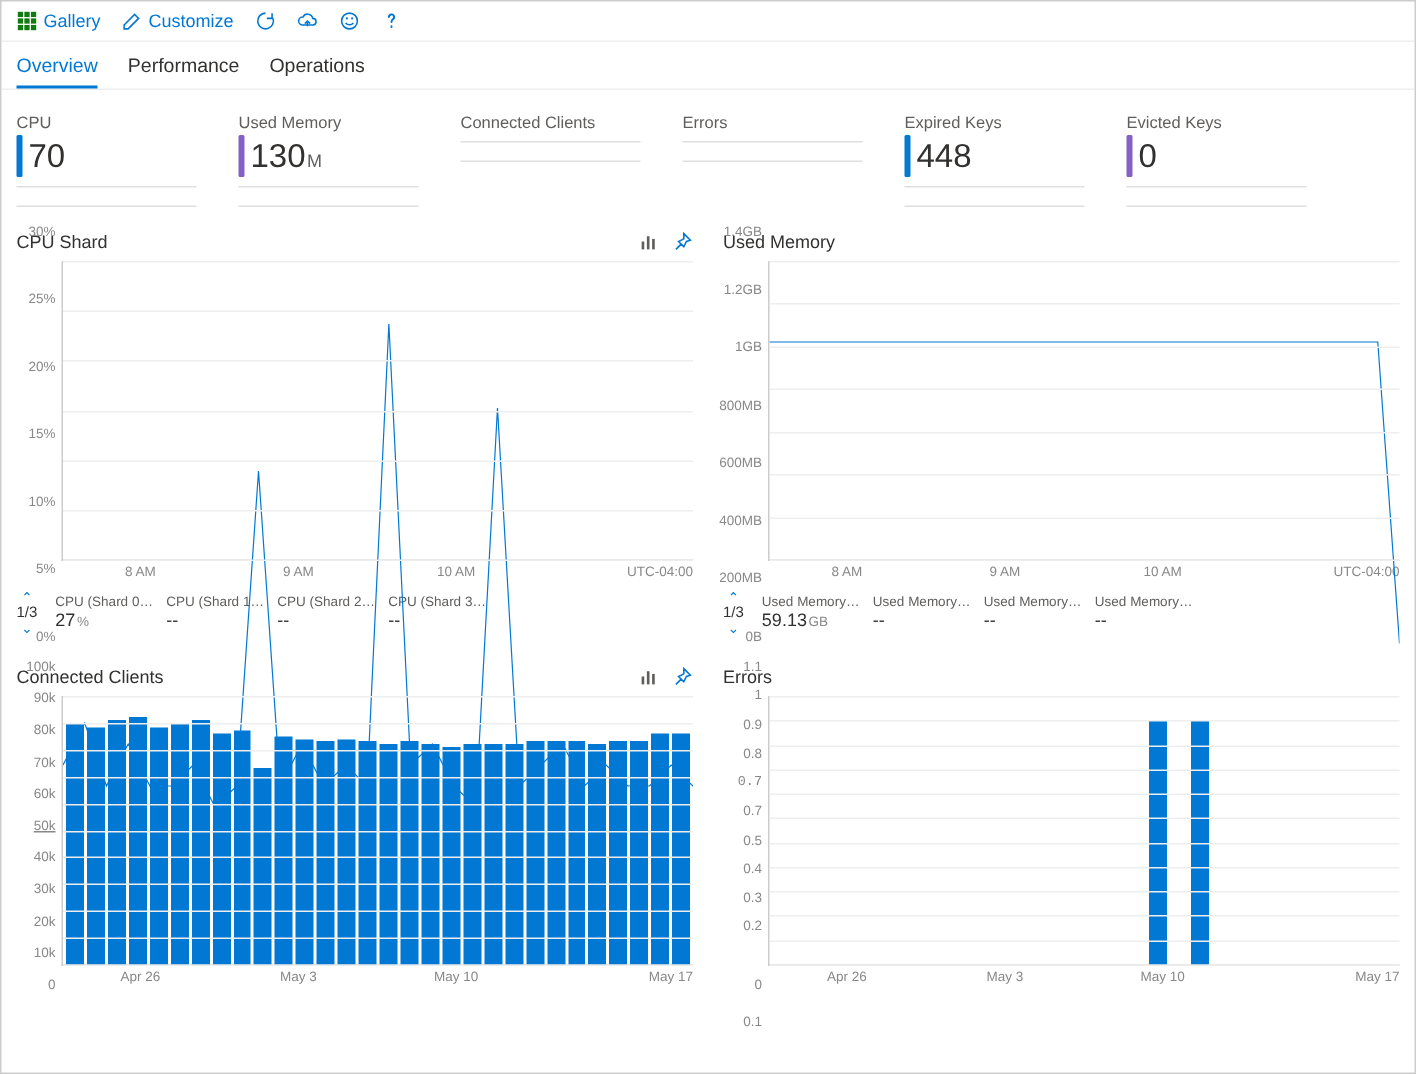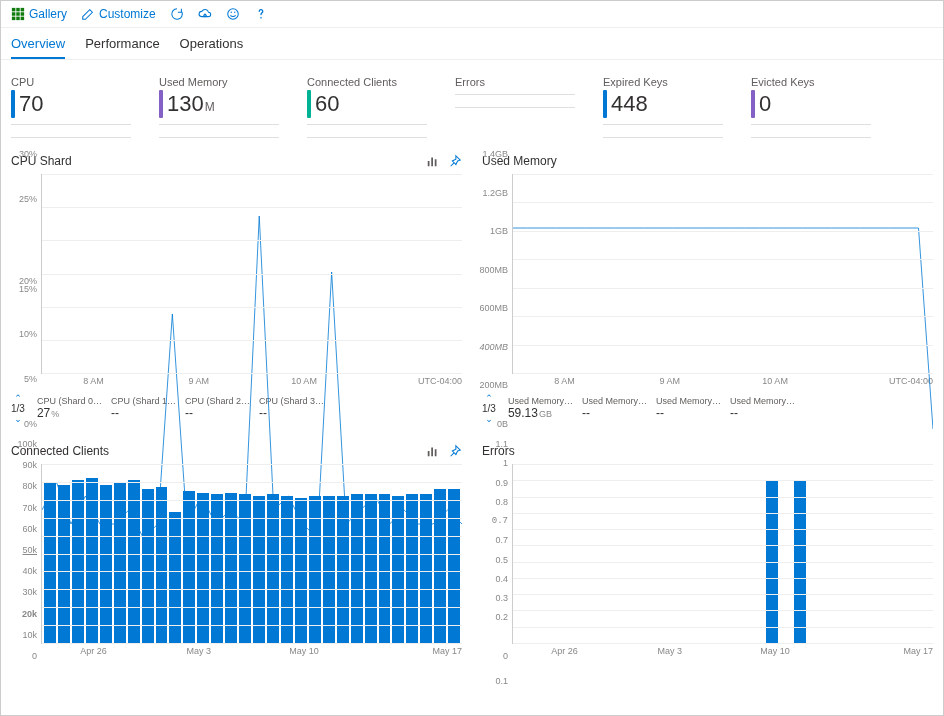--- a/index.html
+++ b/index.html
@@ -112,24 +112,20 @@
     <div class="kpi">
       <div class="kpi-label">Used Memory</div>
   <div class="kpi-row">
         <div class="kpi-bar" style="background:#8661c5"></div>
   <div class="kpi-val">130<span class="kpi-unit">M</span></div>
       </div>
   <div class="kpi-spark"></div>
     </div>
     <div class="kpi">
       <div class="kpi-label">Connected Clients</div>
-  <div class="kpi-row">
-        <div class="kpi-bar" style="background:#00b294"></div>
-  <div class="kpi-val">60<span class="kpi-unit"></span></div>
-      </div>
   <div class="kpi-spark"></div>
     </div>
     <div class="kpi">
       <div class="kpi-label">Errors</div>
   <div class="kpi-spark"></div>
     </div>
     <div class="kpi">
       <div class="kpi-label">Expired Keys</div>
   <div class="kpi-row">
         <div class="kpi-bar" style="background:#0078d4"></div>
@@ -160,21 +156,21 @@
         <svg viewBox="0 0 16 16">
             <path d="M9 2l5 5-3 1-2 4-2-2-4 4 4-4-2-2 4-2z" fill="none" stroke="#0078d4" stroke-width="1.2"></path>
           </svg>
       </div>
     </div>
     <div class="ylabels" id="y-cpu">
         <div class="ylab" style="top: 100%;">0%</div>
         <div class="ylab" style="top: 83.3333%;">5%</div>
         <div class="ylab" style="top: 66.6667%;">10%</div>
         <div class="ylab" style="top: 50%;">15%</div>
-        <div class="ylab" style="top: 33.3333%; margin-top: 37px;">20%</div>
+        <div class="ylab" style="top: 33.3333%;">20%</div>
         <div class="ylab" style="top: 16.6667%;">25%</div>
         <div class="ylab" style="top: 0%;">30%</div>
       </div>
     <div class="chart-body" id="body-cpu">
         <svg class="plot" id="plot-cpu" viewBox="0 0 100 100" preserveAspectRatio="none">
           <polyline points="" fill="none"></polyline>
           <path d="M0 80L3.4482758620689653 73.33333333333333L6.896551724137931 83.33333333333334L10.344827586206897 76.66666666666667L13.793103448275861 83.33333333333334L17.24137931034483 83.33333333333334L20.689655172413794 80L24.137931034482758 86.66666666666667L27.586206896551722 83.33333333333334L31.03448275862069 33.33333333333334L34.48275862068966 83.33333333333334L37.93103448275862 76.66666666666667L41.37931034482759 83.33333333333334L44.827586206896555 80L48.275862068965516 83.33333333333334L51.724137931034484 10L55.172413793103445 80L58.620689655172406 76.66666666666667L62.06896551724138 83.33333333333334L65.51724137931035 86.66666666666667L68.96551724137932 23.33333333333333L72.41379310344827 83.33333333333334L75.86206896551724 80L79.3103448275862 76.66666666666667L82.75862068965517 83.33333333333334L86.20689655172413 80L89.65517241379311 83.33333333333334L93.10344827586206 83.33333333333334L96.55172413793103 80L100 83.33333333333334" fill="none" stroke="#0078d4" stroke-width="0.8" vector-effect="non-scaling-stroke"></path>
         </svg>
         <div class="grid" style="top: 100%;"></div>
         <div class="grid" style="top: 83.3333%;"></div>
@@ -227,21 +223,21 @@
       </div>
   </div>
 
   <div class="chart">
     <div class="chart-head">
       <div class="chart-title">Used Memory</div>
     </div>
     <div class="ylabels" id="y-mem">
         <div class="ylab" style="top: 100%;">0B</div>
         <div class="ylab" style="top: 85.7143%;">200MB</div>
-        <div class="ylab" style="top: 71.4286%; font-style: italic;">400MB</div>
+        <div class="ylab" style="top: 71.4286%;">400MB</div>
         <div class="ylab" style="top: 57.1429%;">600MB</div>
         <div class="ylab" style="top: 42.8571%;">800MB</div>
         <div class="ylab" style="top: 28.5714%;">1GB</div>
         <div class="ylab" style="top: 14.2857%;">1.2GB</div>
         <div class="ylab" style="top: 0%;">1.4GB</div>
       </div>
     <div class="chart-body" id="body-mem">
         <svg class="plot" id="plot-mem" viewBox="0 0 100 100" preserveAspectRatio="none">
           <polyline points="" fill="none"></polyline>
           <path d="M0 12.857142857142861L3.4482758620689653 12.857142857142861L6.896551724137931 12.857142857142861L10.344827586206897 12.857142857142861L13.793103448275861 12.857142857142861L17.24137931034483 12.857142857142861L20.689655172413794 12.857142857142861L24.137931034482758 12.857142857142861L27.586206896551722 12.857142857142861L31.03448275862069 12.857142857142861L34.48275862068966 12.857142857142861L37.93103448275862 12.857142857142861L41.37931034482759 12.857142857142861L44.827586206896555 12.857142857142861L48.275862068965516 12.857142857142861L51.724137931034484 12.857142857142861L55.172413793103445 12.857142857142861L58.620689655172406 12.857142857142861L62.06896551724138 12.857142857142861L65.51724137931035 12.857142857142861L68.96551724137932 12.857142857142861L72.41379310344827 12.857142857142861L75.86206896551724 12.857142857142861L79.3103448275862 12.857142857142861L82.75862068965517 12.857142857142861L86.20689655172413 12.857142857142861L89.65517241379311 12.857142857142861L93.10344827586206 12.857142857142861L96.55172413793103 12.857142857142861L100 60.71428571428571" fill="none" stroke="#0078d4" stroke-width="0.8" vector-effect="non-scaling-stroke"></path>
@@ -308,21 +304,21 @@
             <rect x="10" y="6" width="2" height="8" fill="#605e5c"></rect>
           </svg>
         <svg viewBox="0 0 16 16">
             <path d="M9 2l5 5-3 1-2 4-2-2-4 4 4-4-2-2 4-2z" fill="none" stroke="#0078d4" stroke-width="1.2"></path>
           </svg>
       </div>
     </div>
     <div class="ylabels" id="y-cc">
         <div class="ylab" style="top: 100%;">0</div>
         <div class="ylab" style="top: 90%;">10k</div>
-        <div class="ylab" style="top: 80%; font-weight: bold;">20k</div>
+        <div class="ylab" style="top: 80%;">20k</div>
         <div class="ylab" style="top: 70%;">30k</div>
         <div class="ylab" style="top: 60%;">40k</div>
         <div class="ylab" style="top: 50%; text-decoration: underline;">50k</div>
         <div class="ylab" style="top: 40%;">60k</div>
         <div class="ylab" style="top: 30%;">70k</div>
         <div class="ylab" style="top: 20%;">80k</div>
         <div class="ylab" style="top: 10%;">90k</div>
         <div class="ylab" style="top: 0%;">100k</div>
       </div>
     <div class="chart-body sm" id="body-cc">

